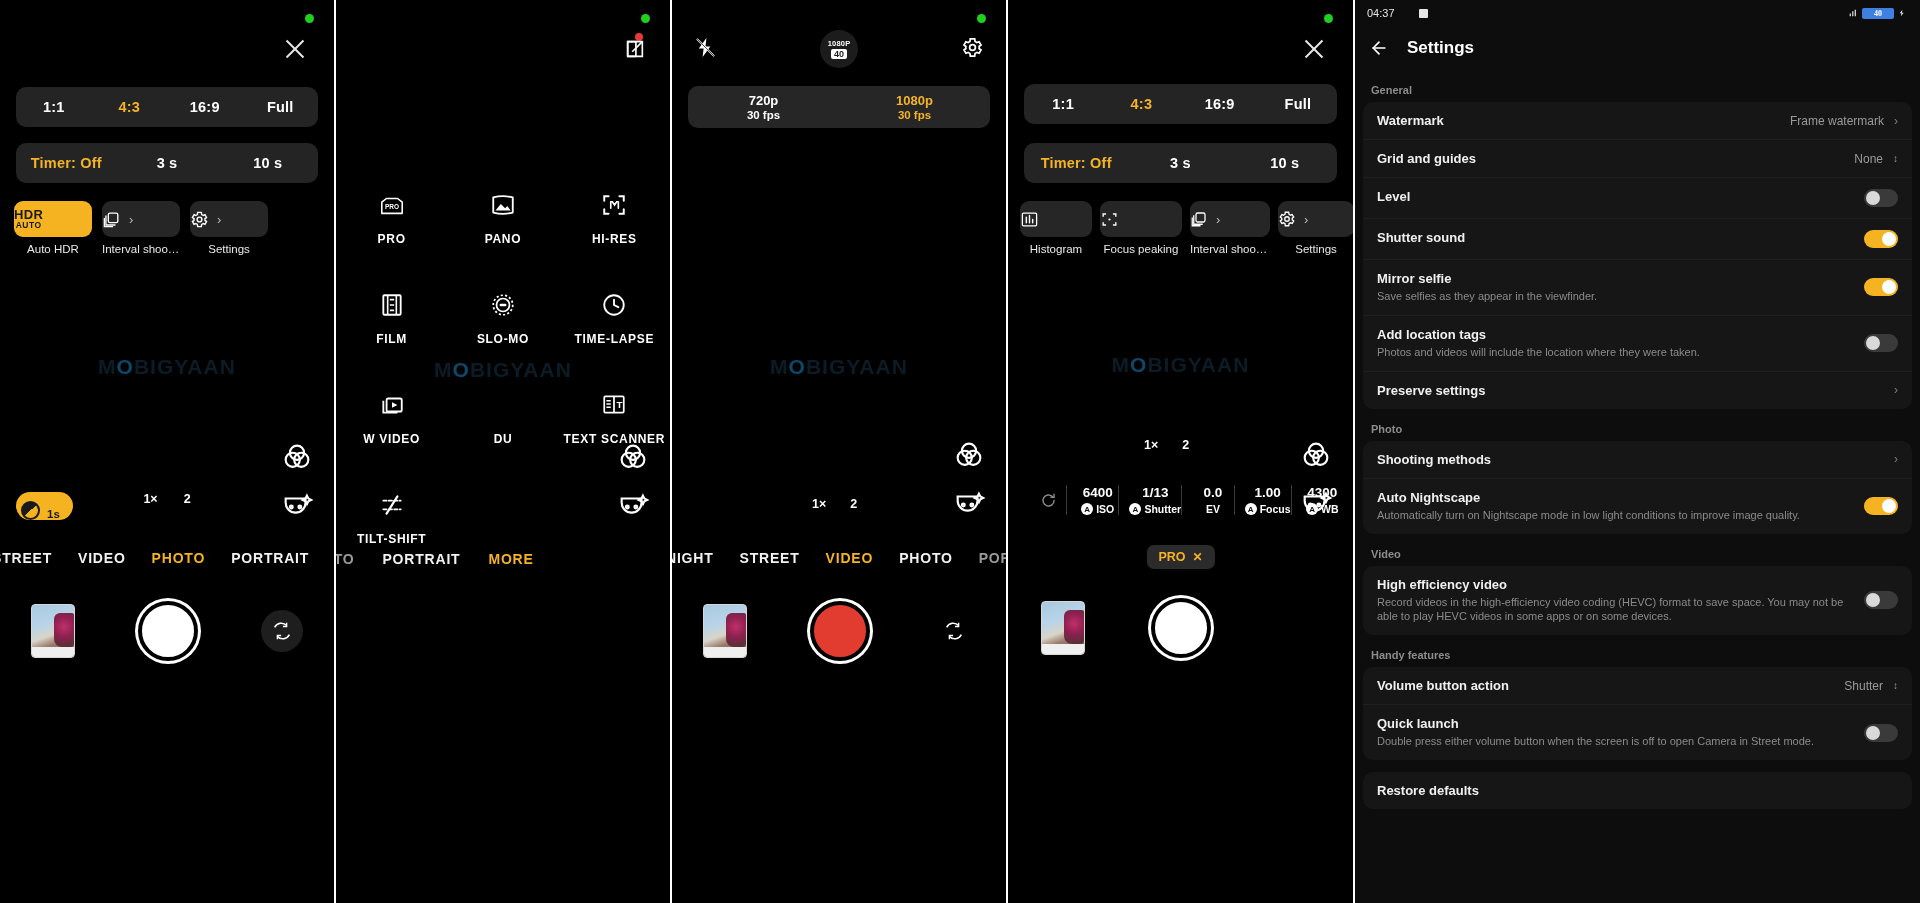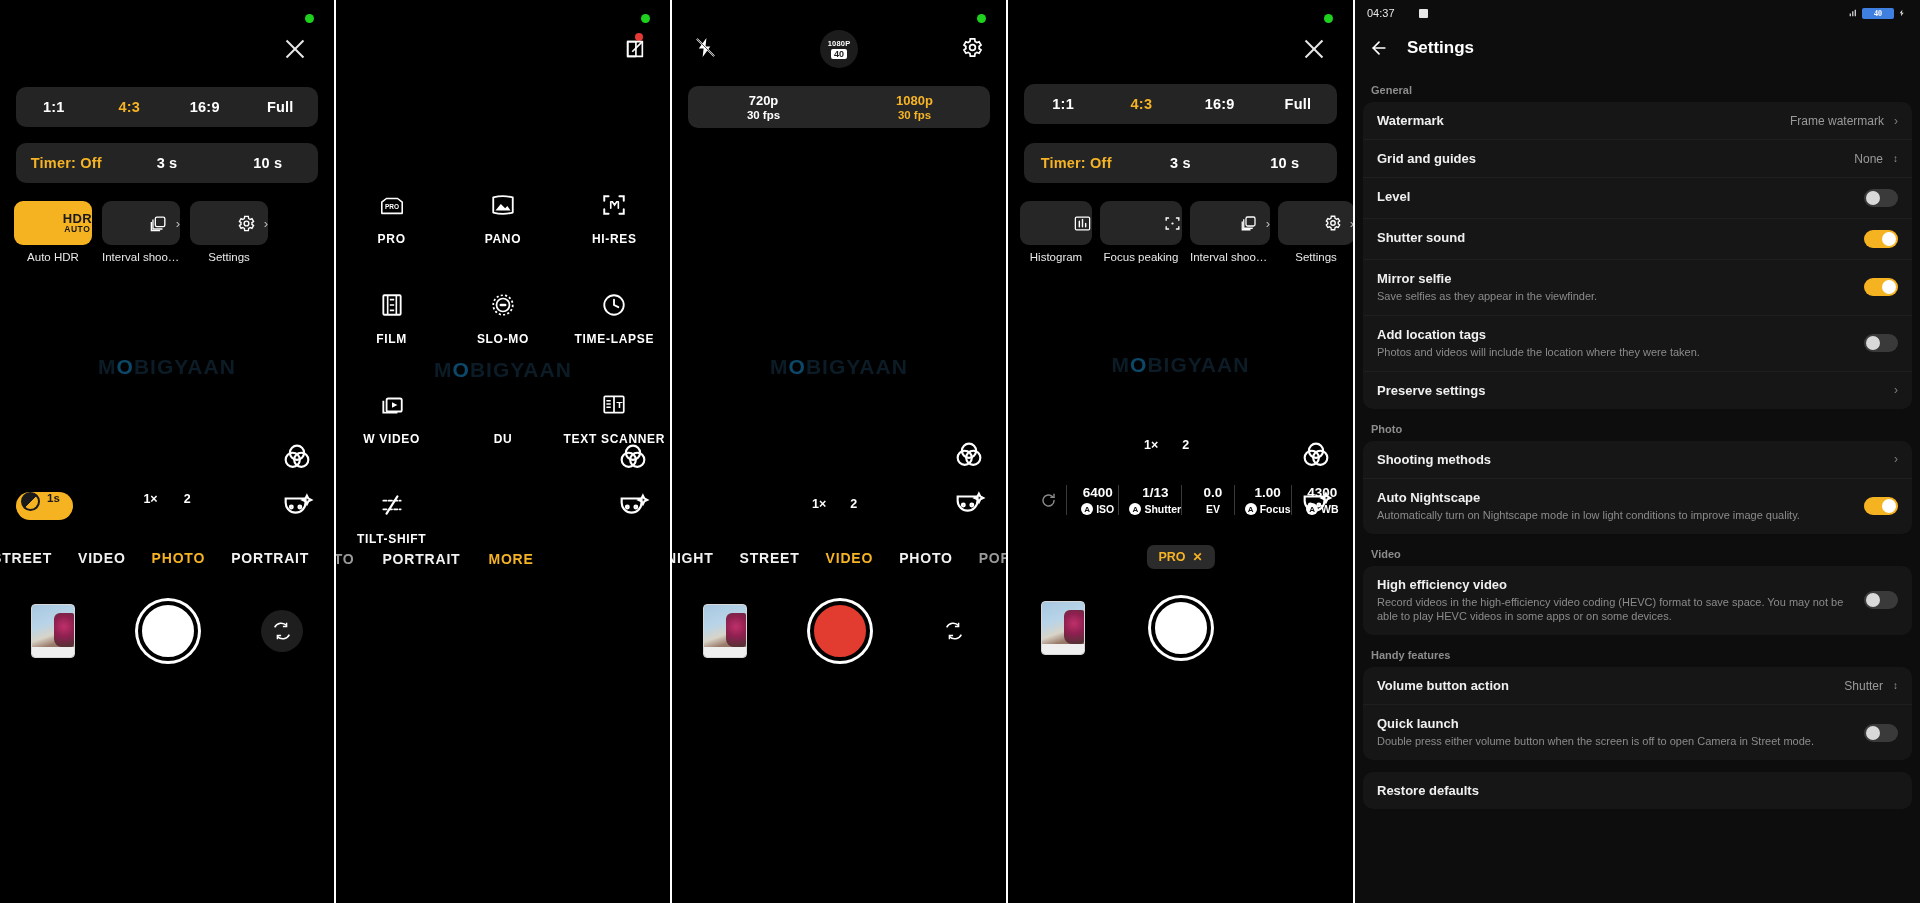--- a/index.html
+++ b/index.html
@@ -53,22 +53,22 @@
 
   .ratio-row { top: 87px; }
   .timer-row { top: 143px; }
 
   
   .chip-row {
     position: absolute; left: 14px; display: flex; gap: 10px;
   }
   .chip-item { width: 78px; text-align: center; }
   .chip {
-    height: 44px; border-radius: 9px; background: #262626;
-    display: flex; align-items: center; justify-content: flex-end;
+    height: 36px; border-radius: 9px; background: #262626;
+    display: flex; align-items: center; justify-content: flex-start;
     gap: 8px; cursor: pointer;
   }
   .chip.hdr { background: #f6b321; }
   .chip.hdr .hdr-txt { color: #1a1a1a; font-weight: 800; line-height: 1; text-align:center;}
   .chip.hdr .hdr-txt .big { font-size: 13px; display:block; letter-spacing:.4px;}
   .chip.hdr .hdr-txt .small { font-size: 8.5px; display:block; letter-spacing:.5px;}
   .chip .chev { color: #bdbdbd; font-size: 13px; line-height: 1; }
   .chip-lab {
     margin-top: 6px; color: #e9e9e9; font-size: 11.5px;
     white-space: nowrap; overflow: hidden; text-overflow: ellipsis;
@@ -87,21 +87,21 @@
   .icon-btn { width: 34px; height: 34px; cursor: pointer; }
 
   .zoom-row {
     position: absolute; left: 0; right: 0; display: flex;
     align-items: center; justify-content: center; gap: 26px;
     color: #fff; font-size: 12.5px; font-weight: 700;
   }
   .zoom-pill {
     position: absolute; left: 16px; top: 0;
     height: 28px; background: #f6b321; border-radius: 14px;
-    display: flex; align-items: flex-start; gap: 7px; padding: 0 13px 0 5px;
+    display: flex; align-items: flex-end; gap: 7px; padding: 0 13px 0 5px;
     color: #1a1a1a; font-size: 11.5px; font-weight: 800;
   }
   .timer-glyph {
     width: 19px; height: 19px; border-radius: 50%;
     border: 2px solid #1a1a1a; background:
       linear-gradient(to bottom right, #1a1a1a 50%, transparent 50%);
   }
 
   .mode-strip {
     position: absolute; left: 0; right: 0; display: flex;

